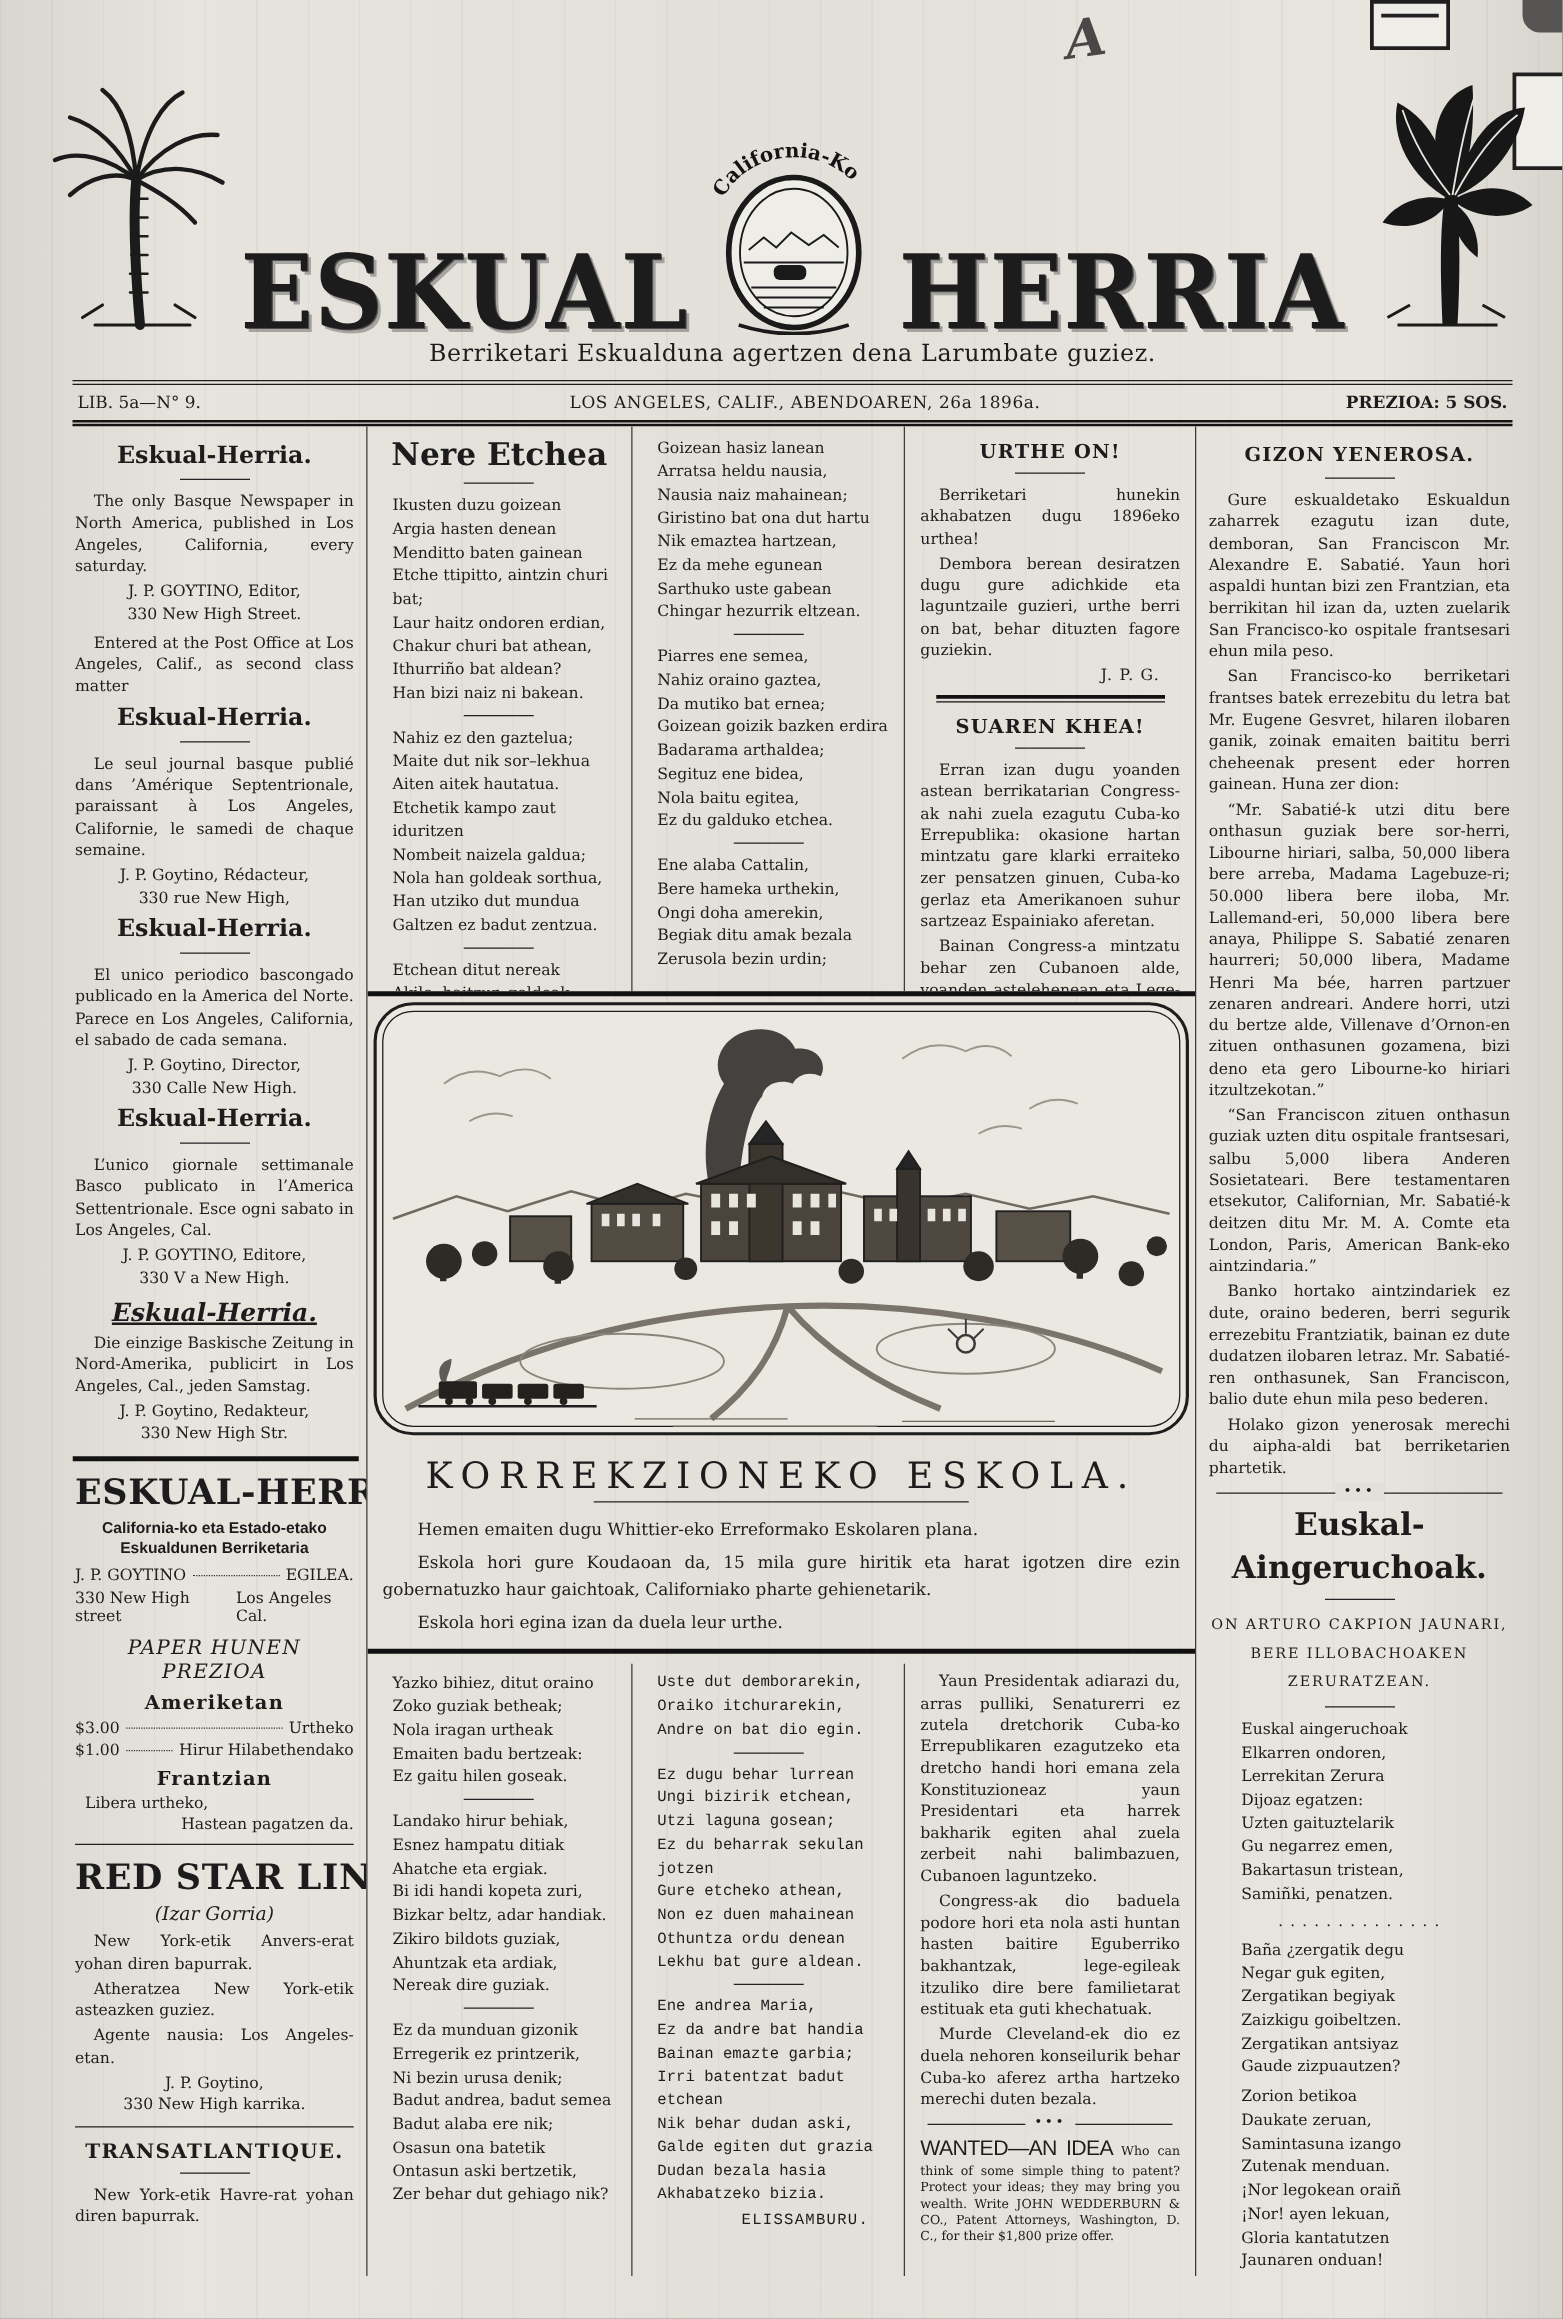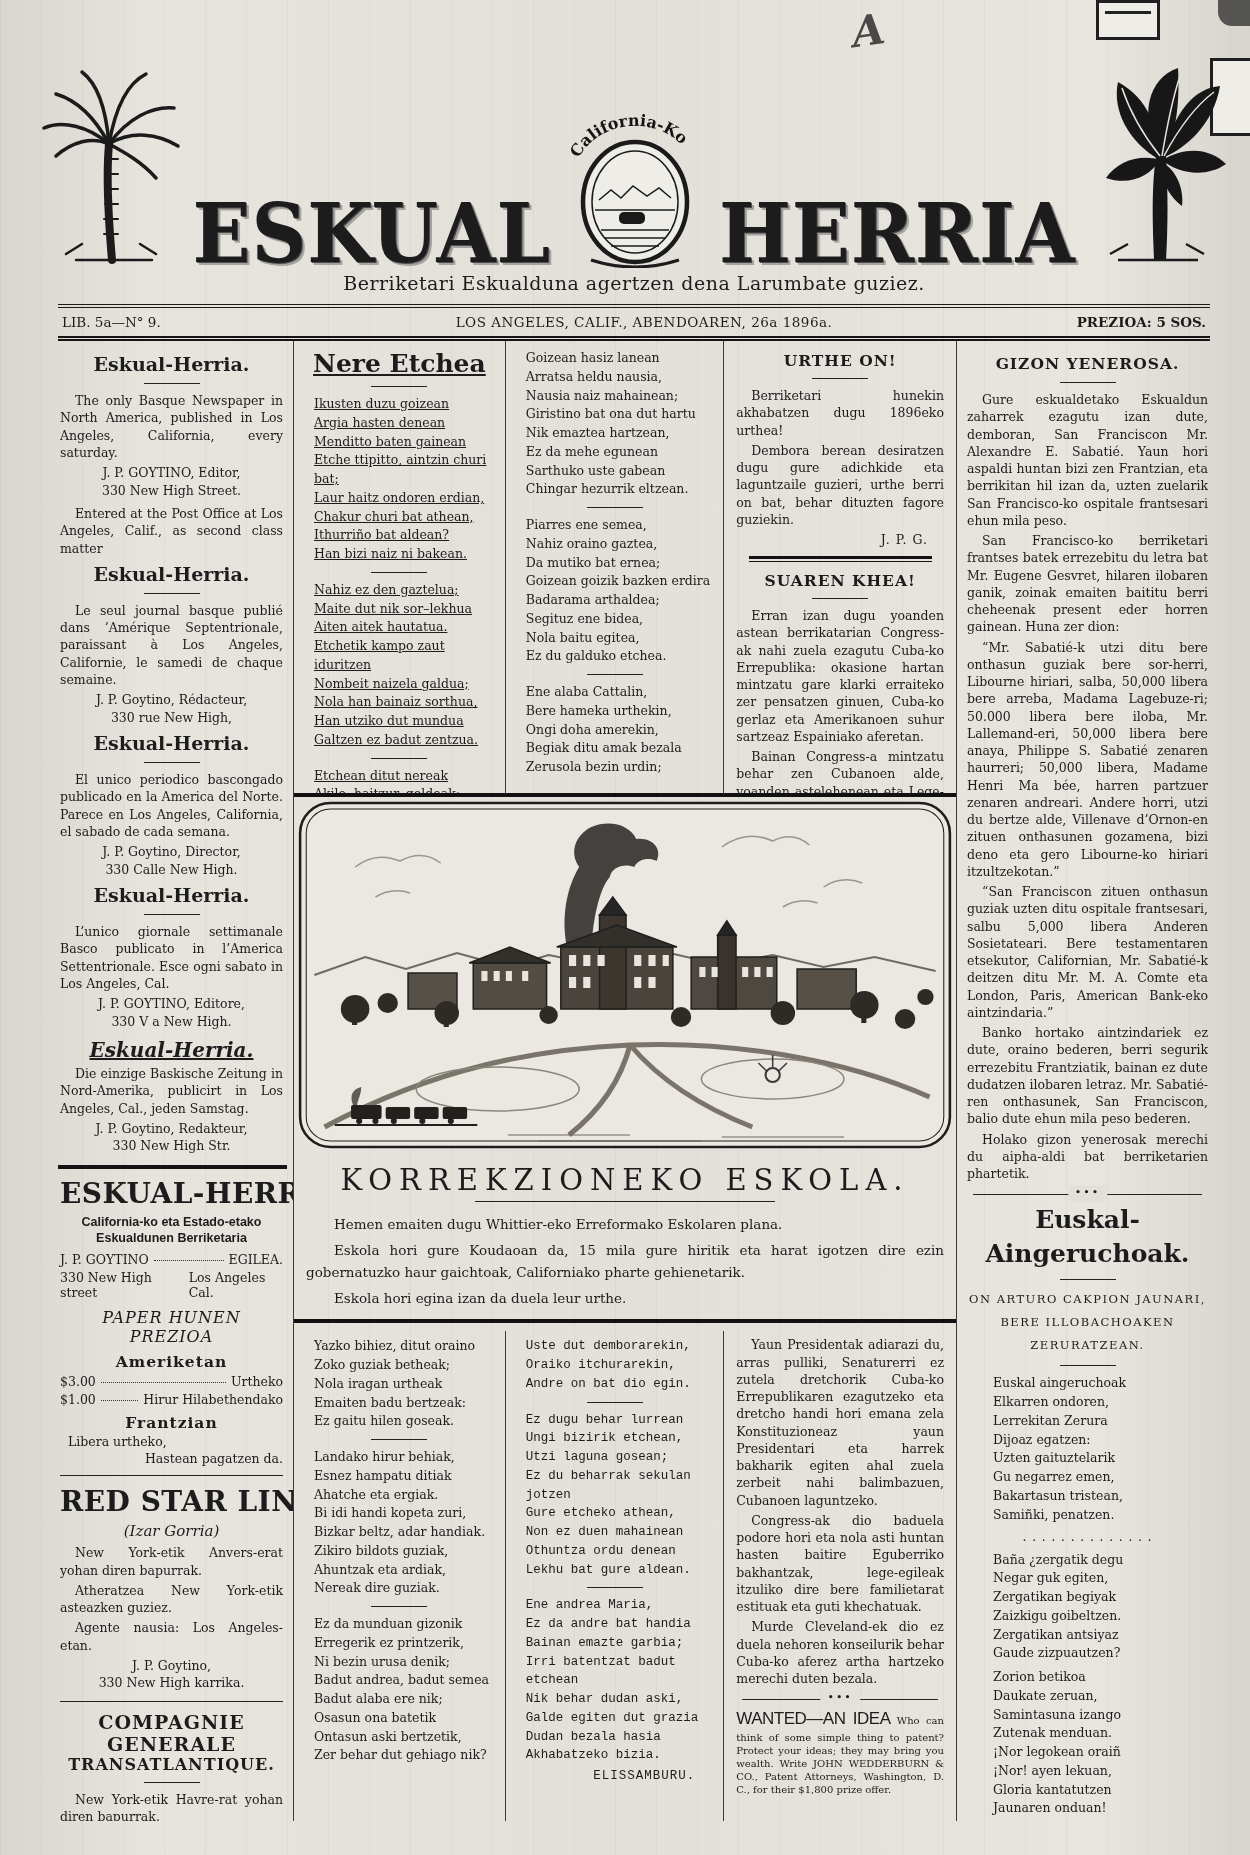--- a/index.html
+++ b/index.html
@@ -40,21 +40,21 @@
   .dl-left{width:230px;}
   .dl-center{flex:1;text-align:center;letter-spacing:.5px;}
   .dl-right{width:210px;text-align:right;font-weight:bold;}
 
   
   .main{display:flex;height:1480px;overflow:hidden;}
   .col-left{width:236px;border-right:1.5px solid #3a3a3a;padding:6px 10px 0 2px;overflow:hidden;}
   .middle{flex:1;display:flex;flex-direction:column;overflow:hidden;}
   .poemrow{display:flex;height:452px;overflow:hidden;}
   .pcol{overflow:hidden;padding:4px 12px 0;}
-  .pcol-a{width:32%;border-right:1.5px solid #3a3a3a;text-decoration:underline;}
+  .pcol-a{width:32%;border-right:1.5px solid #3a3a3a;}
   .pcol-b{width:33%;border-right:1.5px solid #3a3a3a;}
   .pcol-c{width:35%;}
   .mid-rule{border-top:4px solid #111;}
   .engraving{display:block;width:100%;height:356px;}
   .feature-caption{font-size:29px;letter-spacing:7px;text-align:center;margin:10px 0 4px;font-weight:500;white-space:nowrap;}
   .caption-rule{width:300px;border-top:1.5px solid #222;margin:0 auto 8px;}
   .intro{padding:0 12px 6px;font-size:13.5px;}
   .bottomrow{display:flex;flex:1;border-top:4px solid #111;overflow:hidden;padding-top:8px;}
   .bcol{overflow:hidden;padding:2px 12px 0;}
   .bcol-a{width:32%;border-right:1.5px solid #3a3a3a;}
@@ -239,21 +239,20 @@
         <div class="b-display">RED STAR LINE</div>
         <div class="b-subital">(Izar Gorria)</div>
         <div class="b-p">New York-etik Anvers-erat yohan diren bapurrak.</div>
         <div class="b-p">Atheratzea New York-etik asteazken guziez.</div>
         <div class="b-p">Agente nausia: Los Angeles-etan.</div>
         <div class="b-addr">
           <div class="vl">J. P. Goytino,</div>
           <div class="vl">330 New High karrika.</div>
         </div>
         <div class="b-rulet"></div>
-        <div class="b-h2b">COMPAGNIE GENERALE</div>
         <div class="b-h2c">TRANSATLANTIQUE.</div>
         <div class="b-div"></div>
         <div class="b-p">New York-etik Havre-rat yohan diren bapurrak.</div>
       </div>
 
     <div class="middle">
       <div class="poemrow">
         <div class="pcol pcol-a">
             <div class="b-h1">Nere Etchea</div>
             <div class="b-div"></div>
@@ -267,21 +266,21 @@
               <div class="vl">Ithurriño bat aldean?</div>
               <div class="vl">Han bizi naiz ni bakean.</div>
             </div>
             <div class="b-div"></div>
             <div class="b-verse">
               <div class="vl">Nahiz ez den gaztelua;</div>
               <div class="vl">Maite dut nik sor–lekhua</div>
               <div class="vl">Aiten aitek hautatua.</div>
               <div class="vl">Etchetik kampo zaut iduritzen</div>
               <div class="vl">Nombeit naizela galdua;</div>
-              <div class="vl">Nola han bainaiz sorthua,</div>
+              <div class="vl">Nola han goldeak sorthua,</div>
               <div class="vl">Han utziko dut mundua</div>
               <div class="vl">Galtzen ez badut zentzua.</div>
             </div>
             <div class="b-div"></div>
             <div class="b-verse">
               <div class="vl">Etchean ditut nereak</div>
               <div class="vl">Akilo, haitzur, goldeak;</div>
             </div>
           </div>
         <div class="pcol pcol-b">

